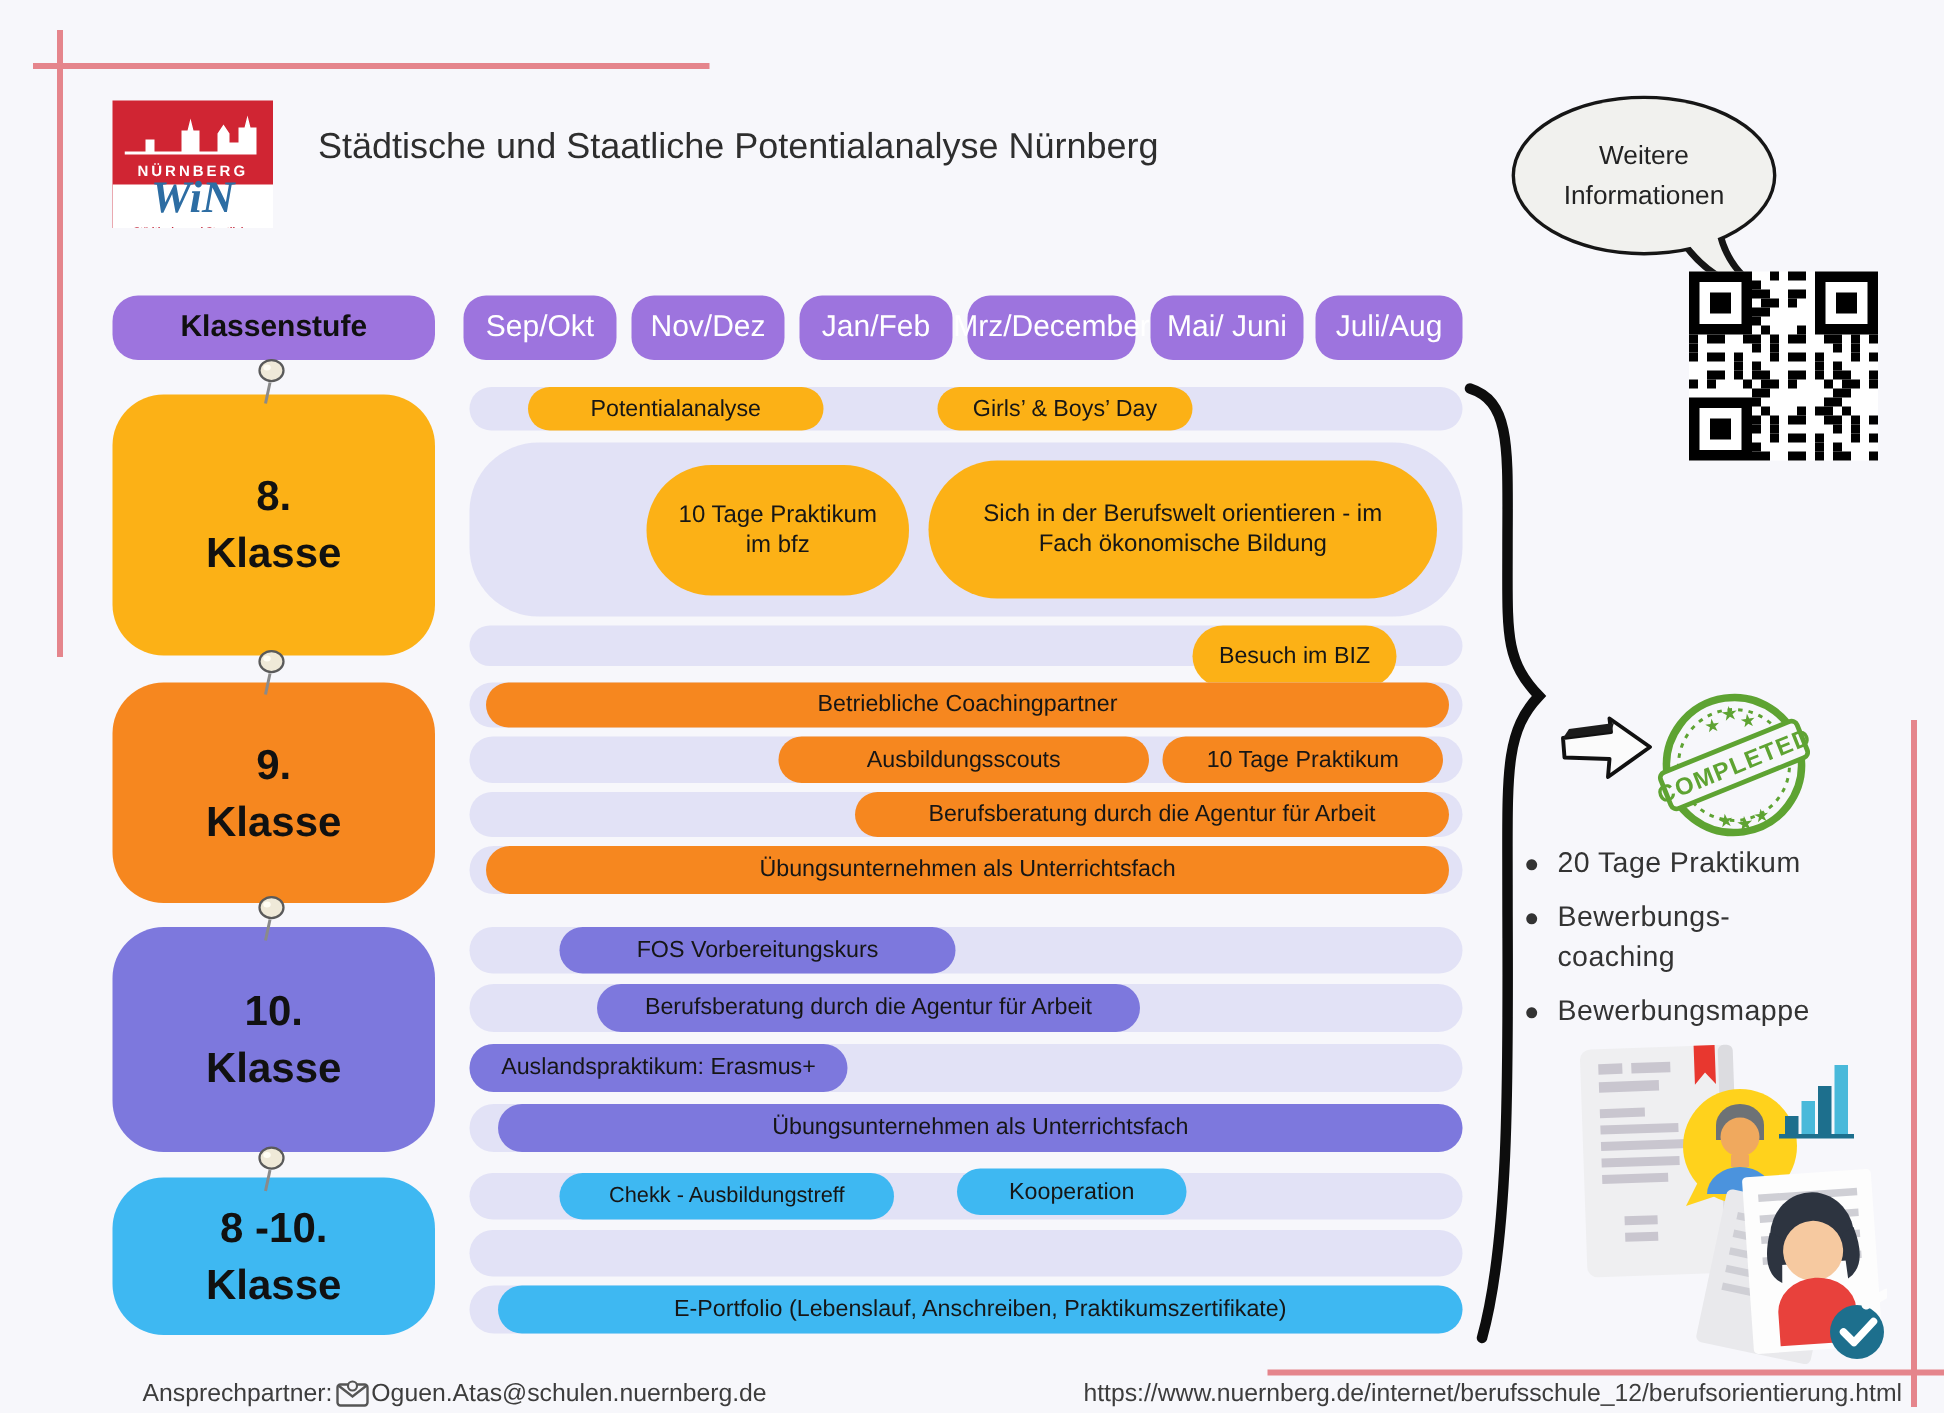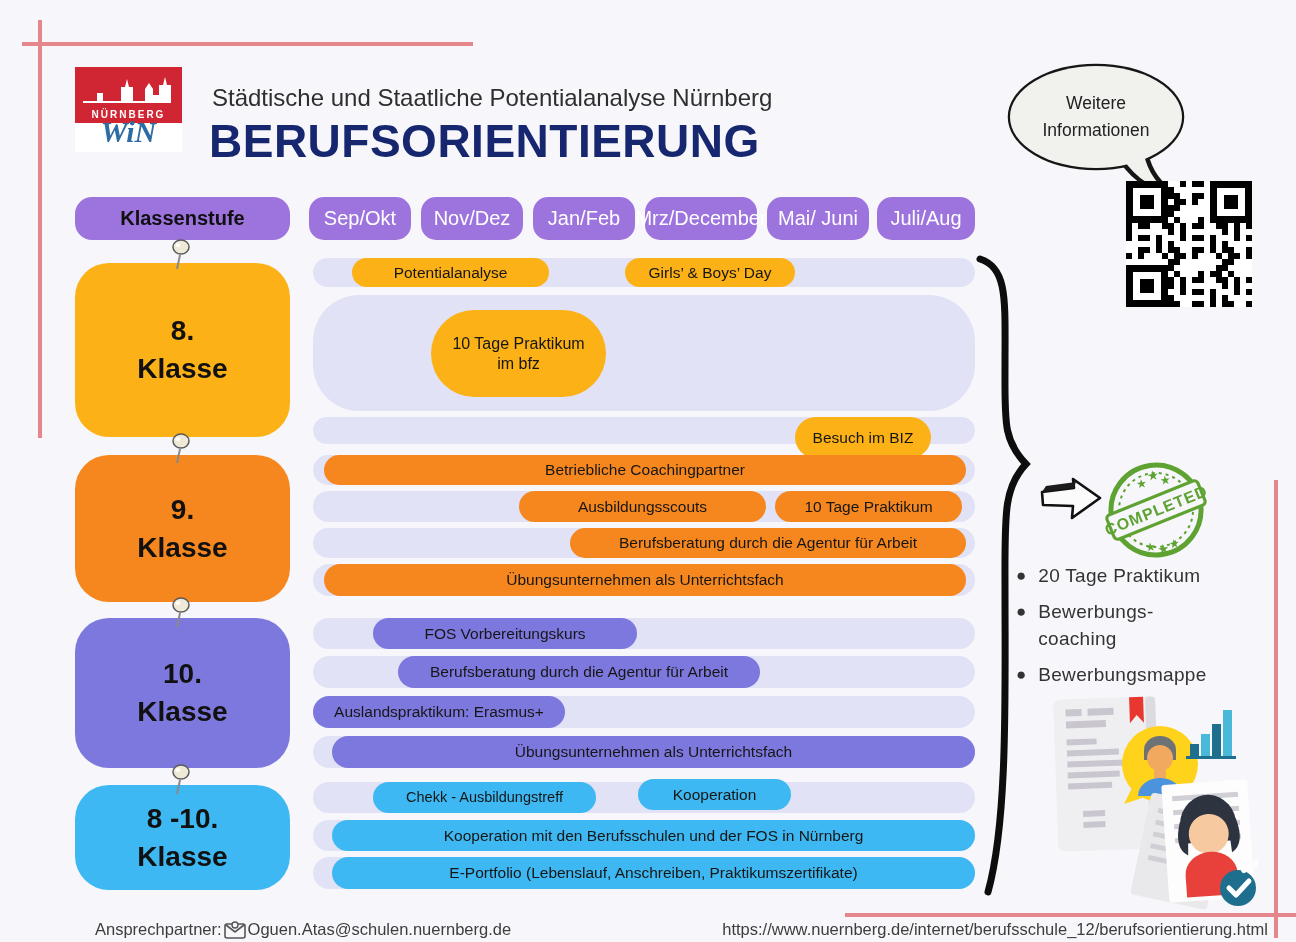--- a/index.html
+++ b/index.html
@@ -48,21 +48,21 @@
   .stamp{position:absolute;left:1100px;top:458px;width:112px;height:104px;}
 
   .bullets{position:absolute;left:1016px;top:562px;width:226px;font-size:19px;color:#333;}
   .bullets .li{display:flex;gap:12px;margin-bottom:8px;line-height:1.45;}
   .bullets .dot{font-size:17px;line-height:1.6;}
   .bullets .bt{white-space:pre-line;letter-spacing:0.3px;}
 
   .illus{position:absolute;left:1048px;top:692px;width:210px;height:220px;}
 
   
-  .footer-left{position:absolute;left:95px;top:920px;font-size:16.5px;color:#3d3d3d;display:flex;align-items:center;gap:2px;}
+  .footer-left{position:absolute;left:95px;top:920px;font-size:16.5px;color:#3d3d3d;display:flex;align-items:flex-start;gap:2px;}
   .footer-right{position:absolute;right:28px;top:920px;font-size:16.5px;color:#3d3d3d;}
   .mailicon{width:22px;height:18px;}
 </style>
 </head>
 <body>
 
 <div class="page">
 
   <div class="pinkline" style="left:22px;top:42px;width:451px;height:4px;"></div>
   <div class="pinkline" style="left:38px;top:20px;width:4px;height:418px;"></div>
@@ -76,21 +76,20 @@
     <div class="city">NÜRNBERG</div>
     <div class="band">
       <div class="script">WiN</div>
       <div class="tiny">
         <span>Städtische und Staatliche</span><br>
         <span>Wirtschaftsschule Nürnberg</span>
       </div>
     </div>
   </div>
   <div class="subtitle">Städtische und Staatliche Potentialanalyse Nürnberg</div>
-  <div class="maintitle">BERUFSORIENTIERUNG</div>
 
   <div class="bubble">
     <svg width="200" height="140" viewBox="0 0 200 140">
       <ellipse cx="93" cy="57" rx="86" ry="51" fill="#f1f1ee" stroke="#161616" stroke-width="4.5"></ellipse>
       <path d="M118,100 C134,124 156,133 174,135 C154,124 146,108 143,93 Z" fill="#f1f1ee" stroke="#161616" stroke-width="4.5" stroke-linejoin="round"></path>
       <ellipse cx="93" cy="57" rx="86" ry="51" fill="#f1f1ee"></ellipse>
     </svg>
     <div class="txt">
       <div>Weitere</div>
       <div>Informationen</div>
@@ -257,20 +256,21 @@
       <span>Klasse</span>
     </div>
 
   <div class="track" style="top:258px;height:29px;"></div>
   <div class="track big" style="top:295px;height:116px;"></div>
   <div class="track" style="top:417px;height:27px;"></div>
   <div class="pill c8" style="left:352px;top:258px;width:197px;height:29px;">Potentialanalyse</div>
   <div class="pill c8" style="left:625px;top:258px;width:170px;height:29px;">Girls’ &amp; Boys’ Day</div>
   <div class="pill c8 lg" style="left:431px;top:310px;width:175px;height:87px;border-radius:44px;">10 Tage Praktikum
 im bfz</div>
+  <div class="pill c8 lg" style="left:619px;top:307px;width:339px;height:92px;border-radius:46px;padding:0 26px;">Sich in der Berufswelt orientieren - im Fach ökonomische Bildung</div>
   <div class="pill c8" style="left:795px;top:417px;width:136px;height:41px;">Besuch im BIZ</div>
 
   <div class="track" style="top:455px;height:30px;"></div>
   <div class="track" style="top:491px;height:31px;"></div>
   <div class="track" style="top:528px;height:30px;"></div>
   <div class="track" style="top:564px;height:32px;"></div>
   <div class="pill c9" style="left:519px;top:491px;width:247px;height:31px;">Ausbildungsscouts</div>
   <div class="pill c9" style="left:324px;top:455px;width:642px;height:30px;">Betriebliche Coachingpartner</div>
   <div class="pill c9" style="left:775px;top:491px;width:187px;height:31px;">10 Tage Praktikum</div>
   <div class="pill c9" style="left:570px;top:528px;width:396px;height:30px;">Berufsberatung durch die Agentur für Arbeit</div>
@@ -283,21 +283,20 @@
   <div class="pill c10" style="left:373px;top:618px;width:264px;height:31px;">FOS Vorbereitungskurs</div>
   <div class="pill c10" style="left:398px;top:656px;width:362px;height:32px;">Berufsberatung durch die Agentur für Arbeit</div>
   <div class="pill c10" style="left:313px;top:696px;width:252px;height:32px;">Auslandspraktikum: Erasmus+</div>
   <div class="pill c10" style="left:332px;top:736px;width:643px;height:32px;">Übungsunternehmen als Unterrichtsfach</div>
 
   <div class="track" style="top:782px;height:31px;"></div>
   <div class="track" style="top:820px;height:31px;"></div>
   <div class="track" style="top:857px;height:32px;"></div>
   <div class="pill cb" style="left:373px;top:782px;width:223px;height:31px;font-size:14.5px;">Chekk - Ausbildungstreff</div>
   <div class="pill cb" style="left:638px;top:779px;width:153px;height:31px;">Kooperation</div>
-  <div class="pill cb" style="left:332px;top:820px;width:643px;height:31px;">Kooperation mit den Berufsschulen und der FOS in Nürnberg</div>
   <div class="pill cb" style="left:332px;top:857px;width:643px;height:32px;">E-Portfolio (Lebenslauf, Anschreiben, Praktikumszertifikate)</div>
 
   <svg class="brace" viewBox="0 0 62 644">
     <path d="M8,5 C36,14 33,46 33,112 C33,168 31,186 54,210 C31,234 33,262 33,336 C33,438 36,566 16,638" fill="none" stroke="#0d0d0d" stroke-width="7" stroke-linecap="round"></path>
   </svg>
 
   <svg class="arrow" viewBox="0 0 72 52">
     <path d="M6,20 L38,16 L37,7 L64,26 L36,46 L37,34 L7,33 Z" fill="#fbfbfb" stroke="#111" stroke-width="2.6" stroke-linejoin="round"></path>
     <path d="M6,20 L38,16 L40,10 L10,14 Z" fill="#1c1c1c"></path>
   </svg>

